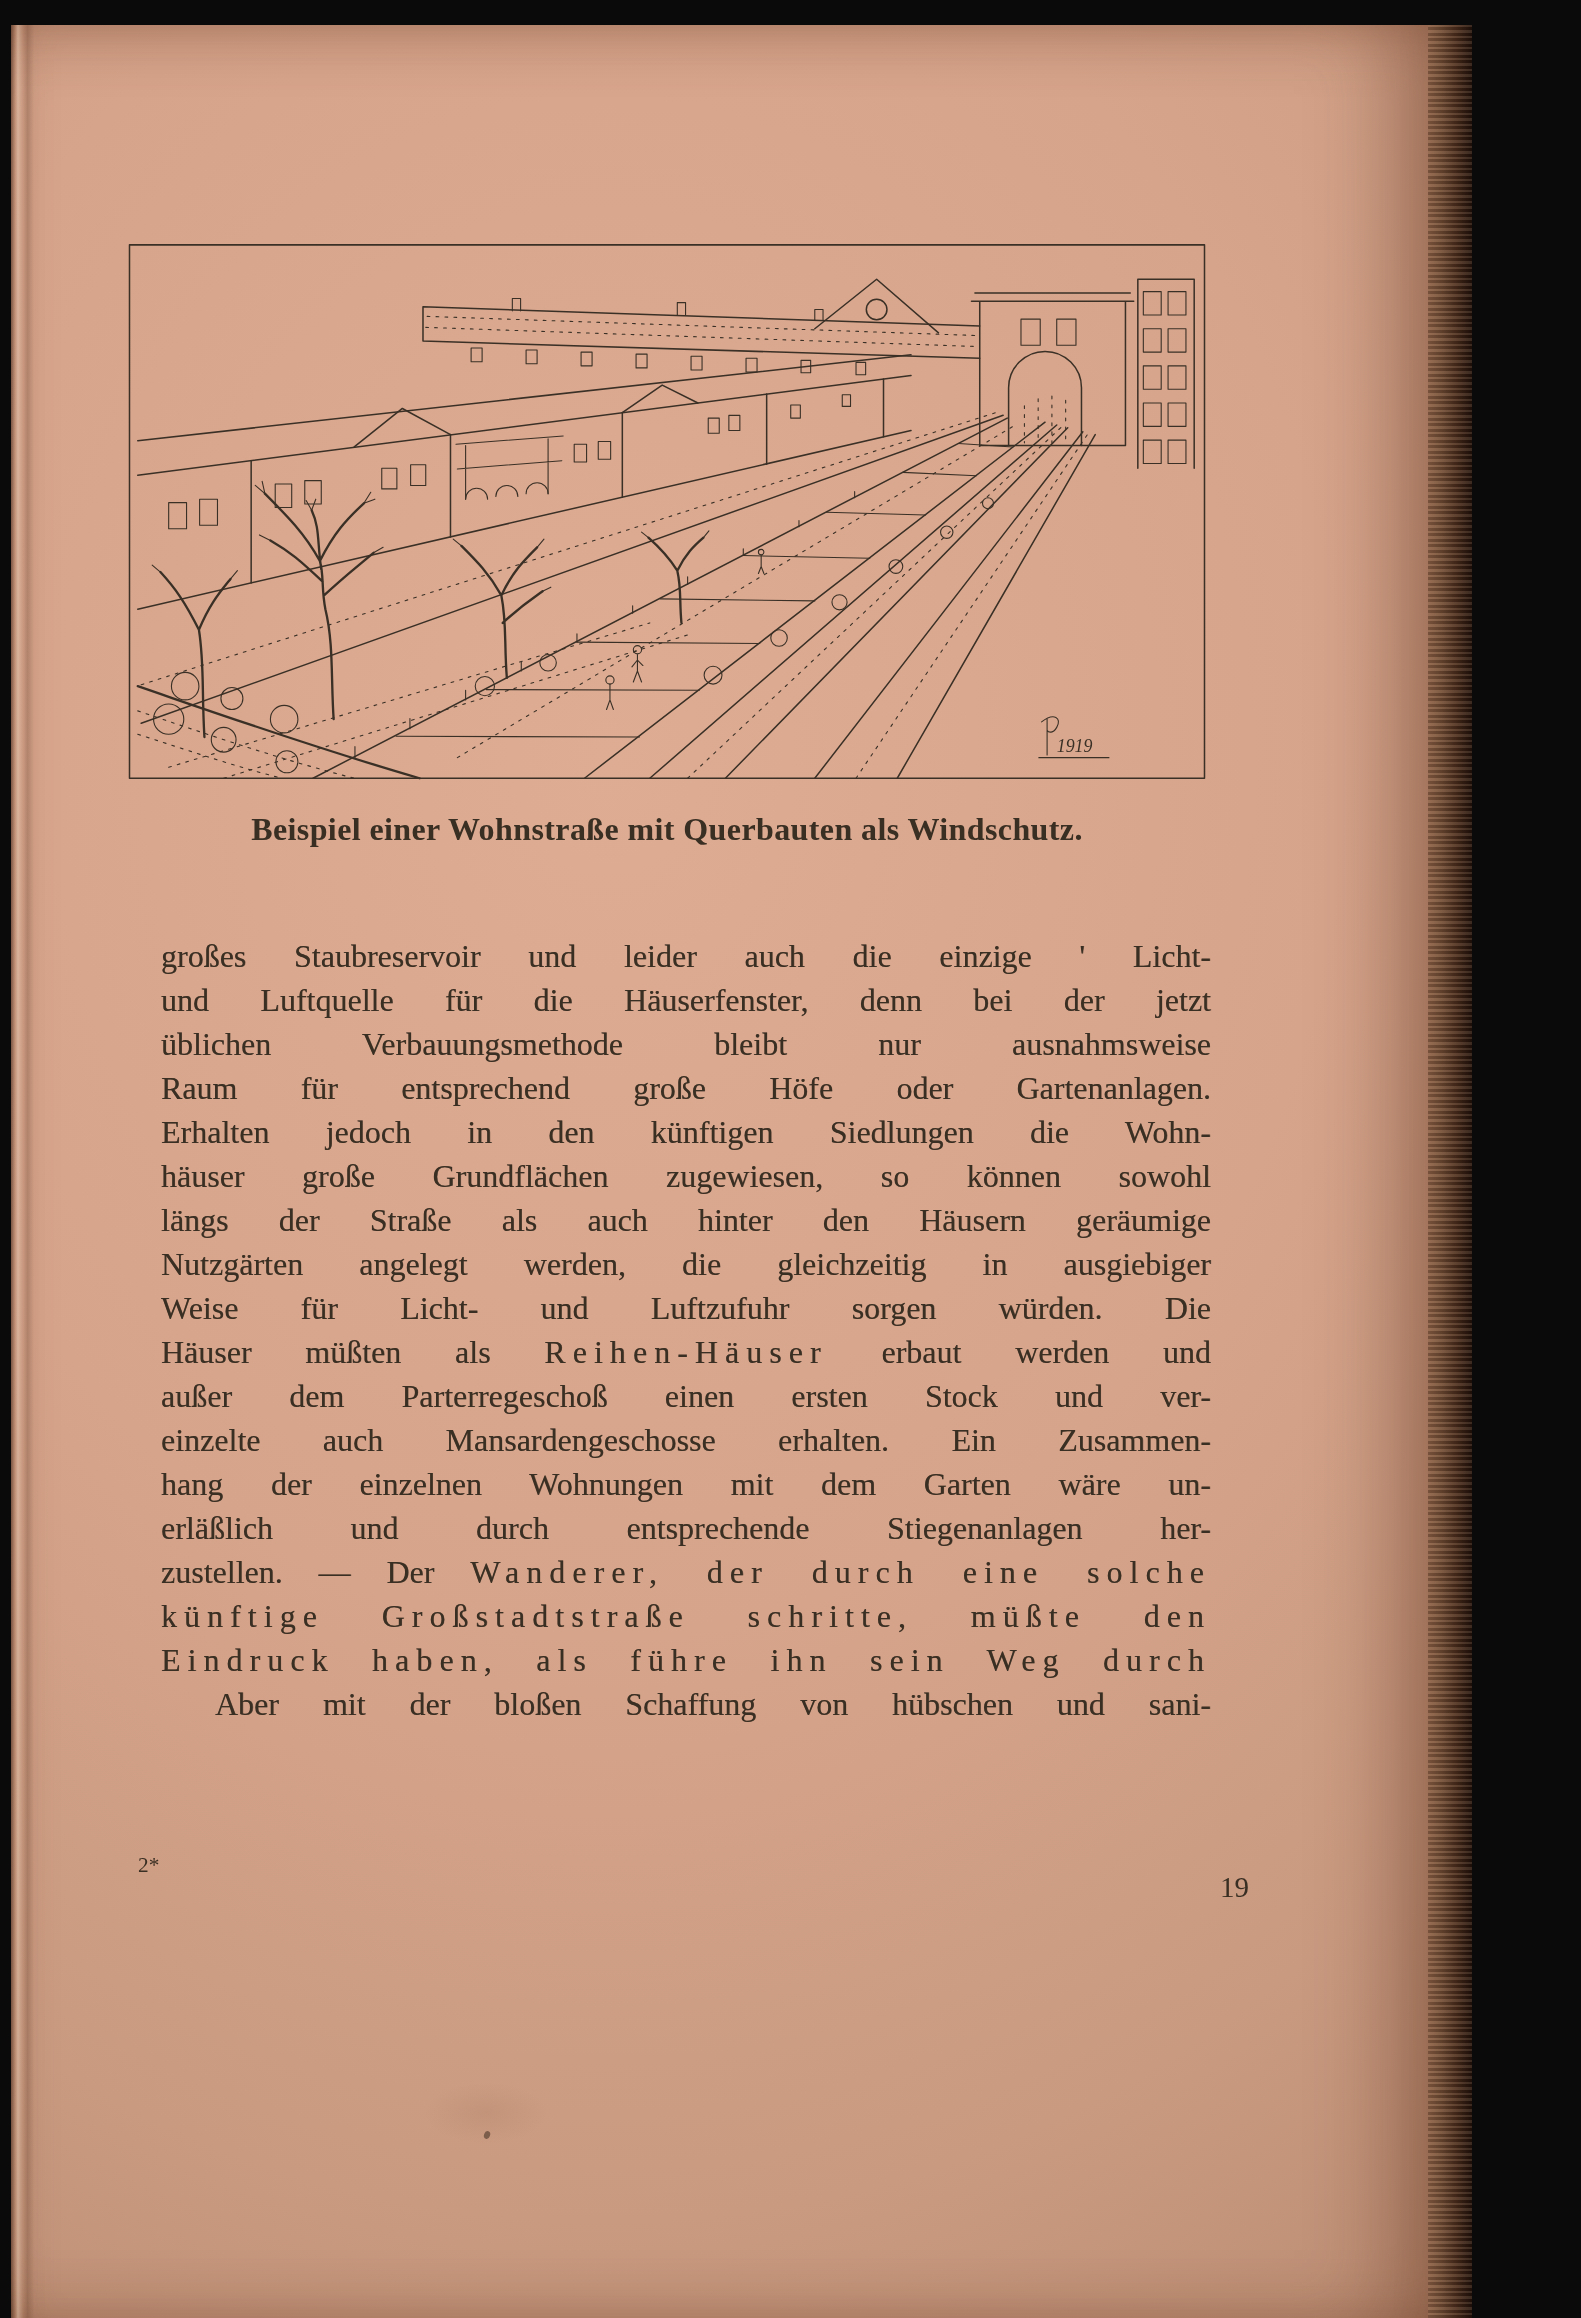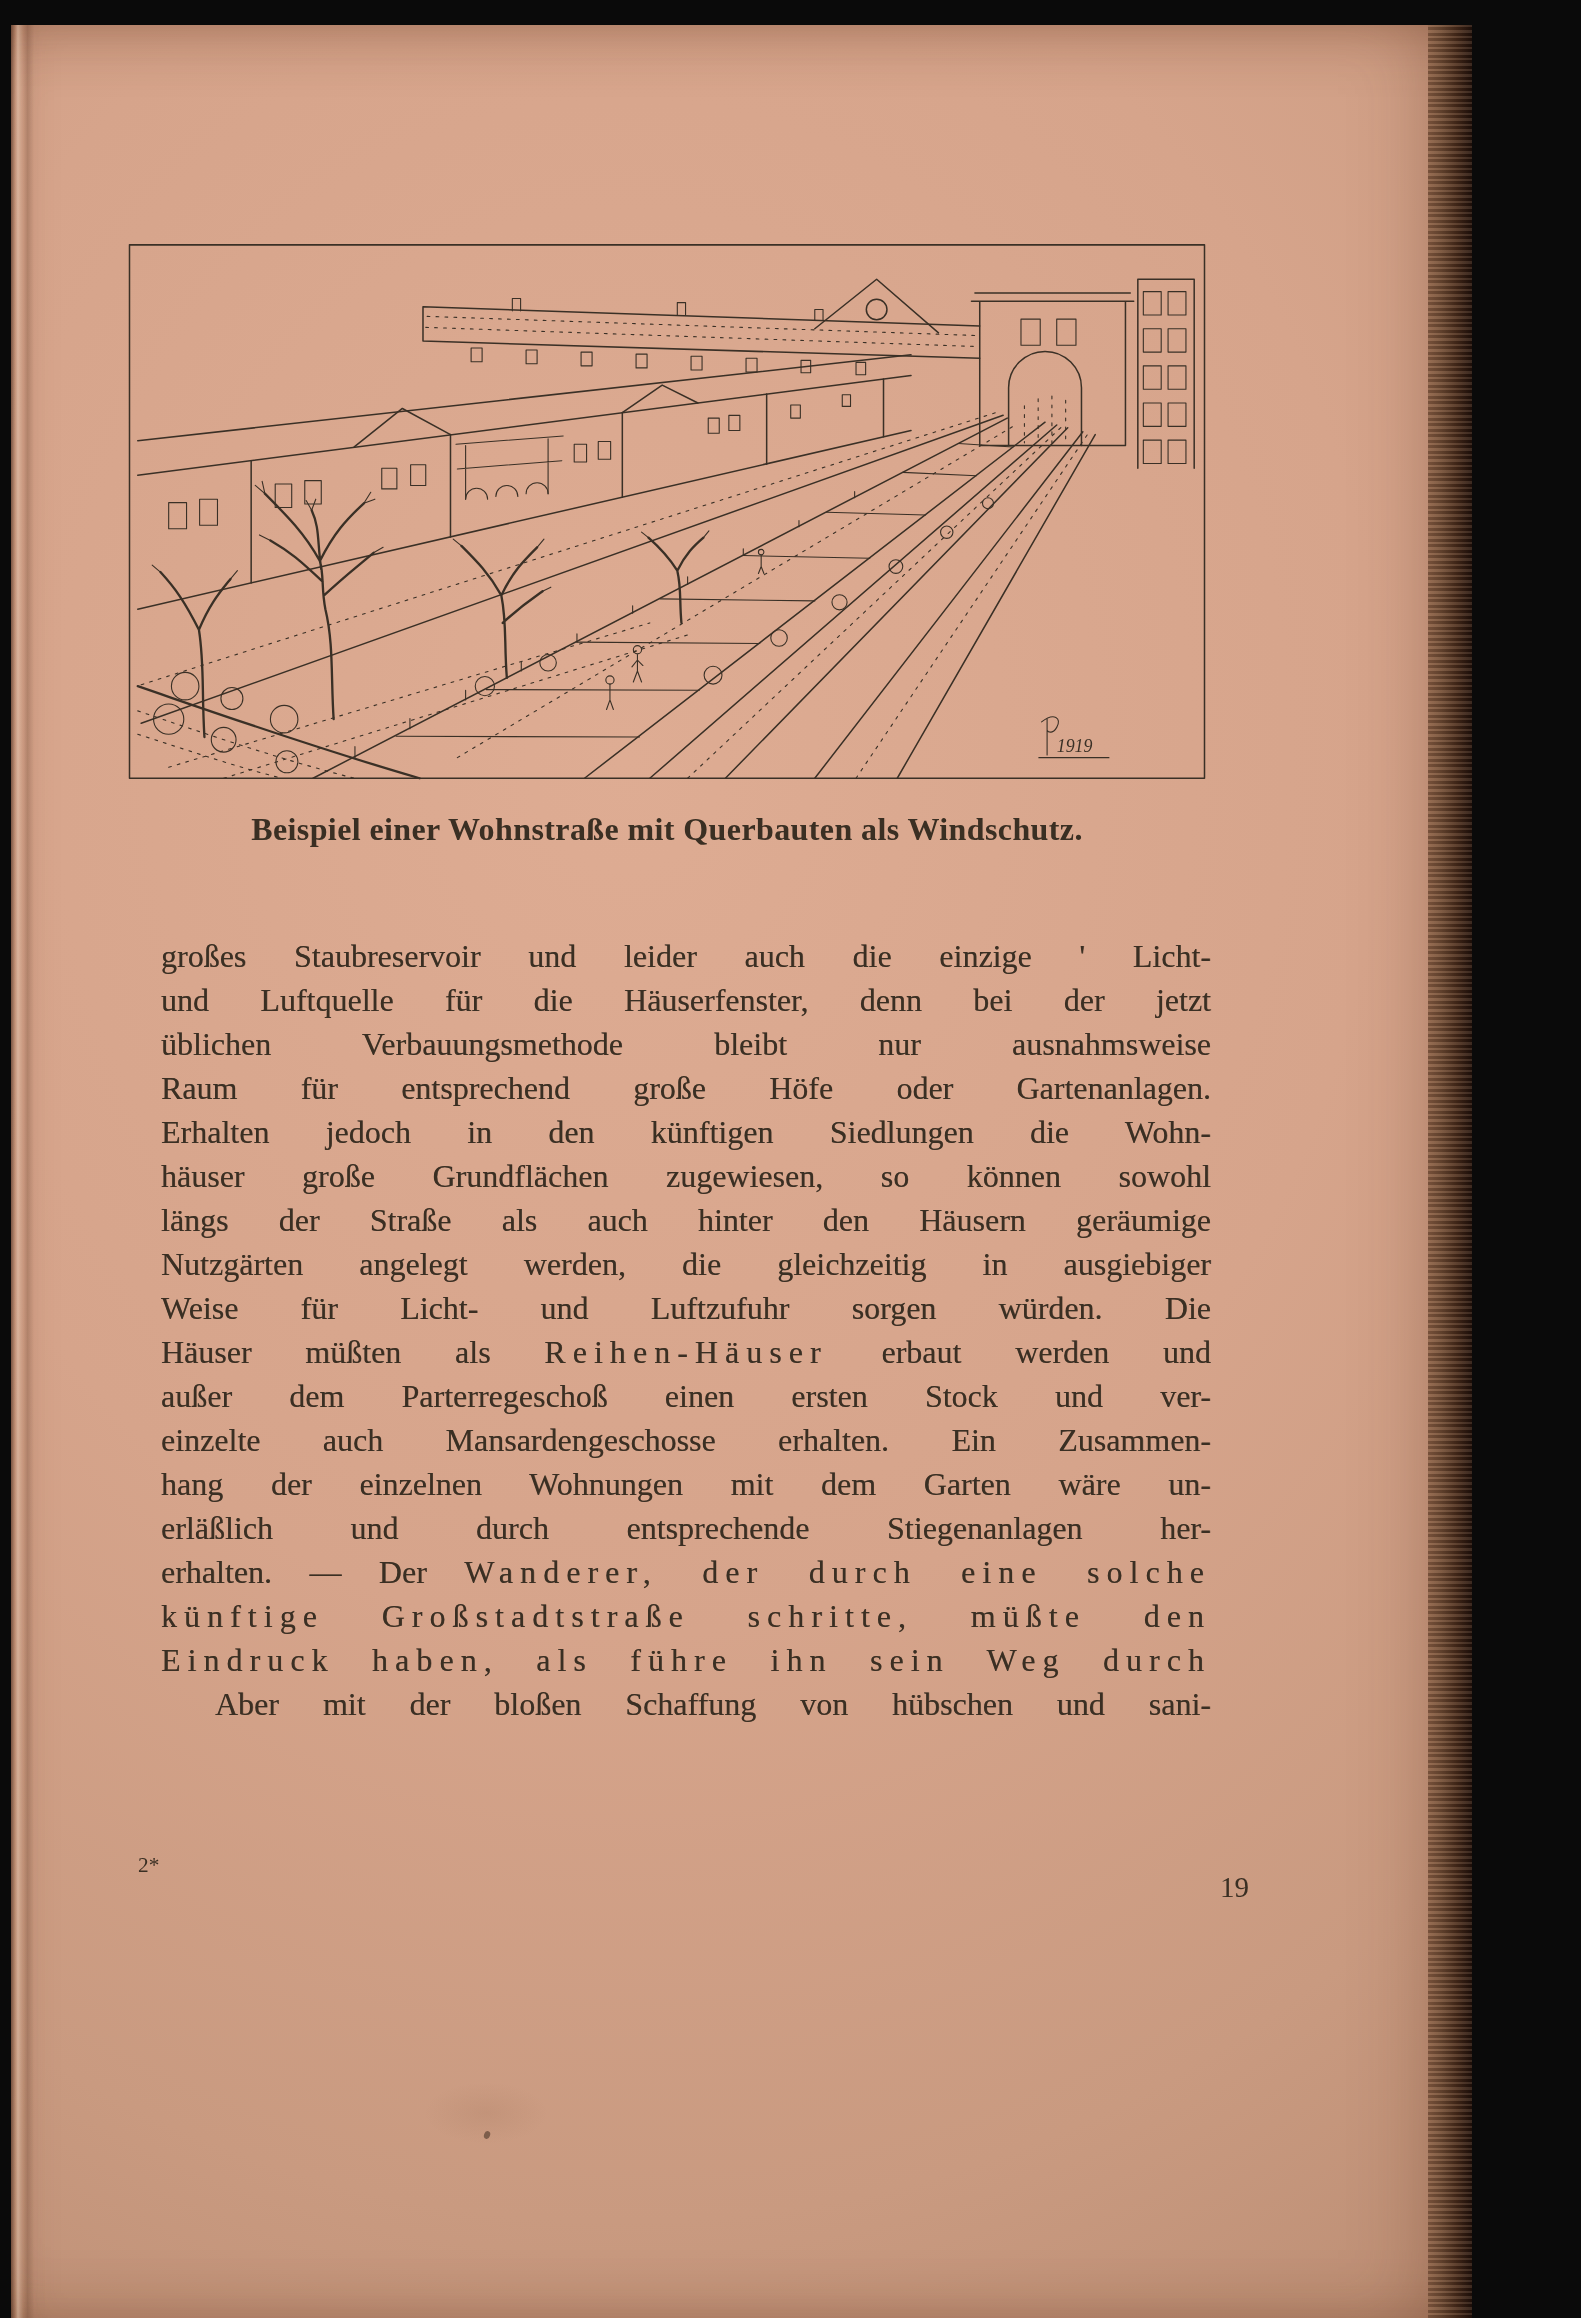--- a/index.html
+++ b/index.html
@@ -11,21 +11,20 @@
   }
   .page {
     position:absolute; left:11px; top:25px; width:1417px; height:2294px;
     background: radial-gradient(115% 85% at 42% 32%,
       #deac93 0%, var(--paper,#d6a48b) 45%, #c99a80 75%, #b98b71 100%);
     box-shadow:
       inset -65px 0 83px -31px rgba(88,46,24,0.40),
       inset 0 38px 62px -31px rgba(112,62,36,0.30),
       inset 31px 0 48px -31px rgba(110,64,40,0.28),
       inset 0 -41px 62px -34px rgba(110,62,38,0.22);
-    padding-left: 44px;
   }
   .gutter {
     position:absolute; left:0; top:0; width:33px; height:100%;
     background: linear-gradient(90deg,
       rgba(40,18,8,0.45) 0px, rgba(40,18,8,0) 4.1px,
       rgba(255,235,215,0.35) 6.9px, rgba(255,235,215,0) 12.4px,
       rgba(60,30,15,0.18) 16.5px, rgba(60,30,15,0) 23.4px, transparent 33px);
     pointer-events:none;
   }
   .page-edge {
@@ -174,21 +173,21 @@
       <div class="line"><span>Erhalten jedoch in den künftigen Siedlungen die Wohn-</span></div>
       <div class="line"><span>häuser große Grundflächen zugewiesen, so können sowohl</span></div>
       <div class="line"><span>längs der Straße als auch hinter den Häusern geräumige</span></div>
       <div class="line"><span>Nutzgärten angelegt werden, die gleichzeitig in ausgiebiger</span></div>
       <div class="line"><span>Weise für Licht- und Luftzufuhr sorgen würden. Die</span></div>
       <div class="line"><span>Häuser müßten als </span><span class="sperr">Reihen-Häuser</span><span> erbaut werden und</span></div>
       <div class="line"><span>außer dem Parterregeschoß einen ersten Stock und ver-</span></div>
       <div class="line"><span>einzelte auch Mansardengeschosse erhalten. Ein Zusammen-</span></div>
       <div class="line"><span>hang der einzelnen Wohnungen mit dem Garten wäre un-</span></div>
       <div class="line"><span>erläßlich und durch entsprechende Stiegenanlagen her-</span></div>
-      <div class="line"><span>erhalten. — Der </span><span class="sperr">Wanderer, der durch eine solche</span></div>
+      <div class="line"><span>zustellen. — Der </span><span class="sperr">Wanderer, der durch eine solche</span></div>
       <div class="line"><span class="sperr">künftige Großstadtstraße schritte, müßte den</span></div>
       <div class="line"><span class="sperr">Eindruck haben, als führe ihn sein Weg durch</span></div>
       <div class="line indent"><span>Aber mit der bloßen Schaffung von hübschen und sani-</span></div>
     </div>
 
   <div class="footnote">2*</div>
   <div class="page-number">19</div>
 
   <div class="speck"></div>
   <div class="smudge"></div>

